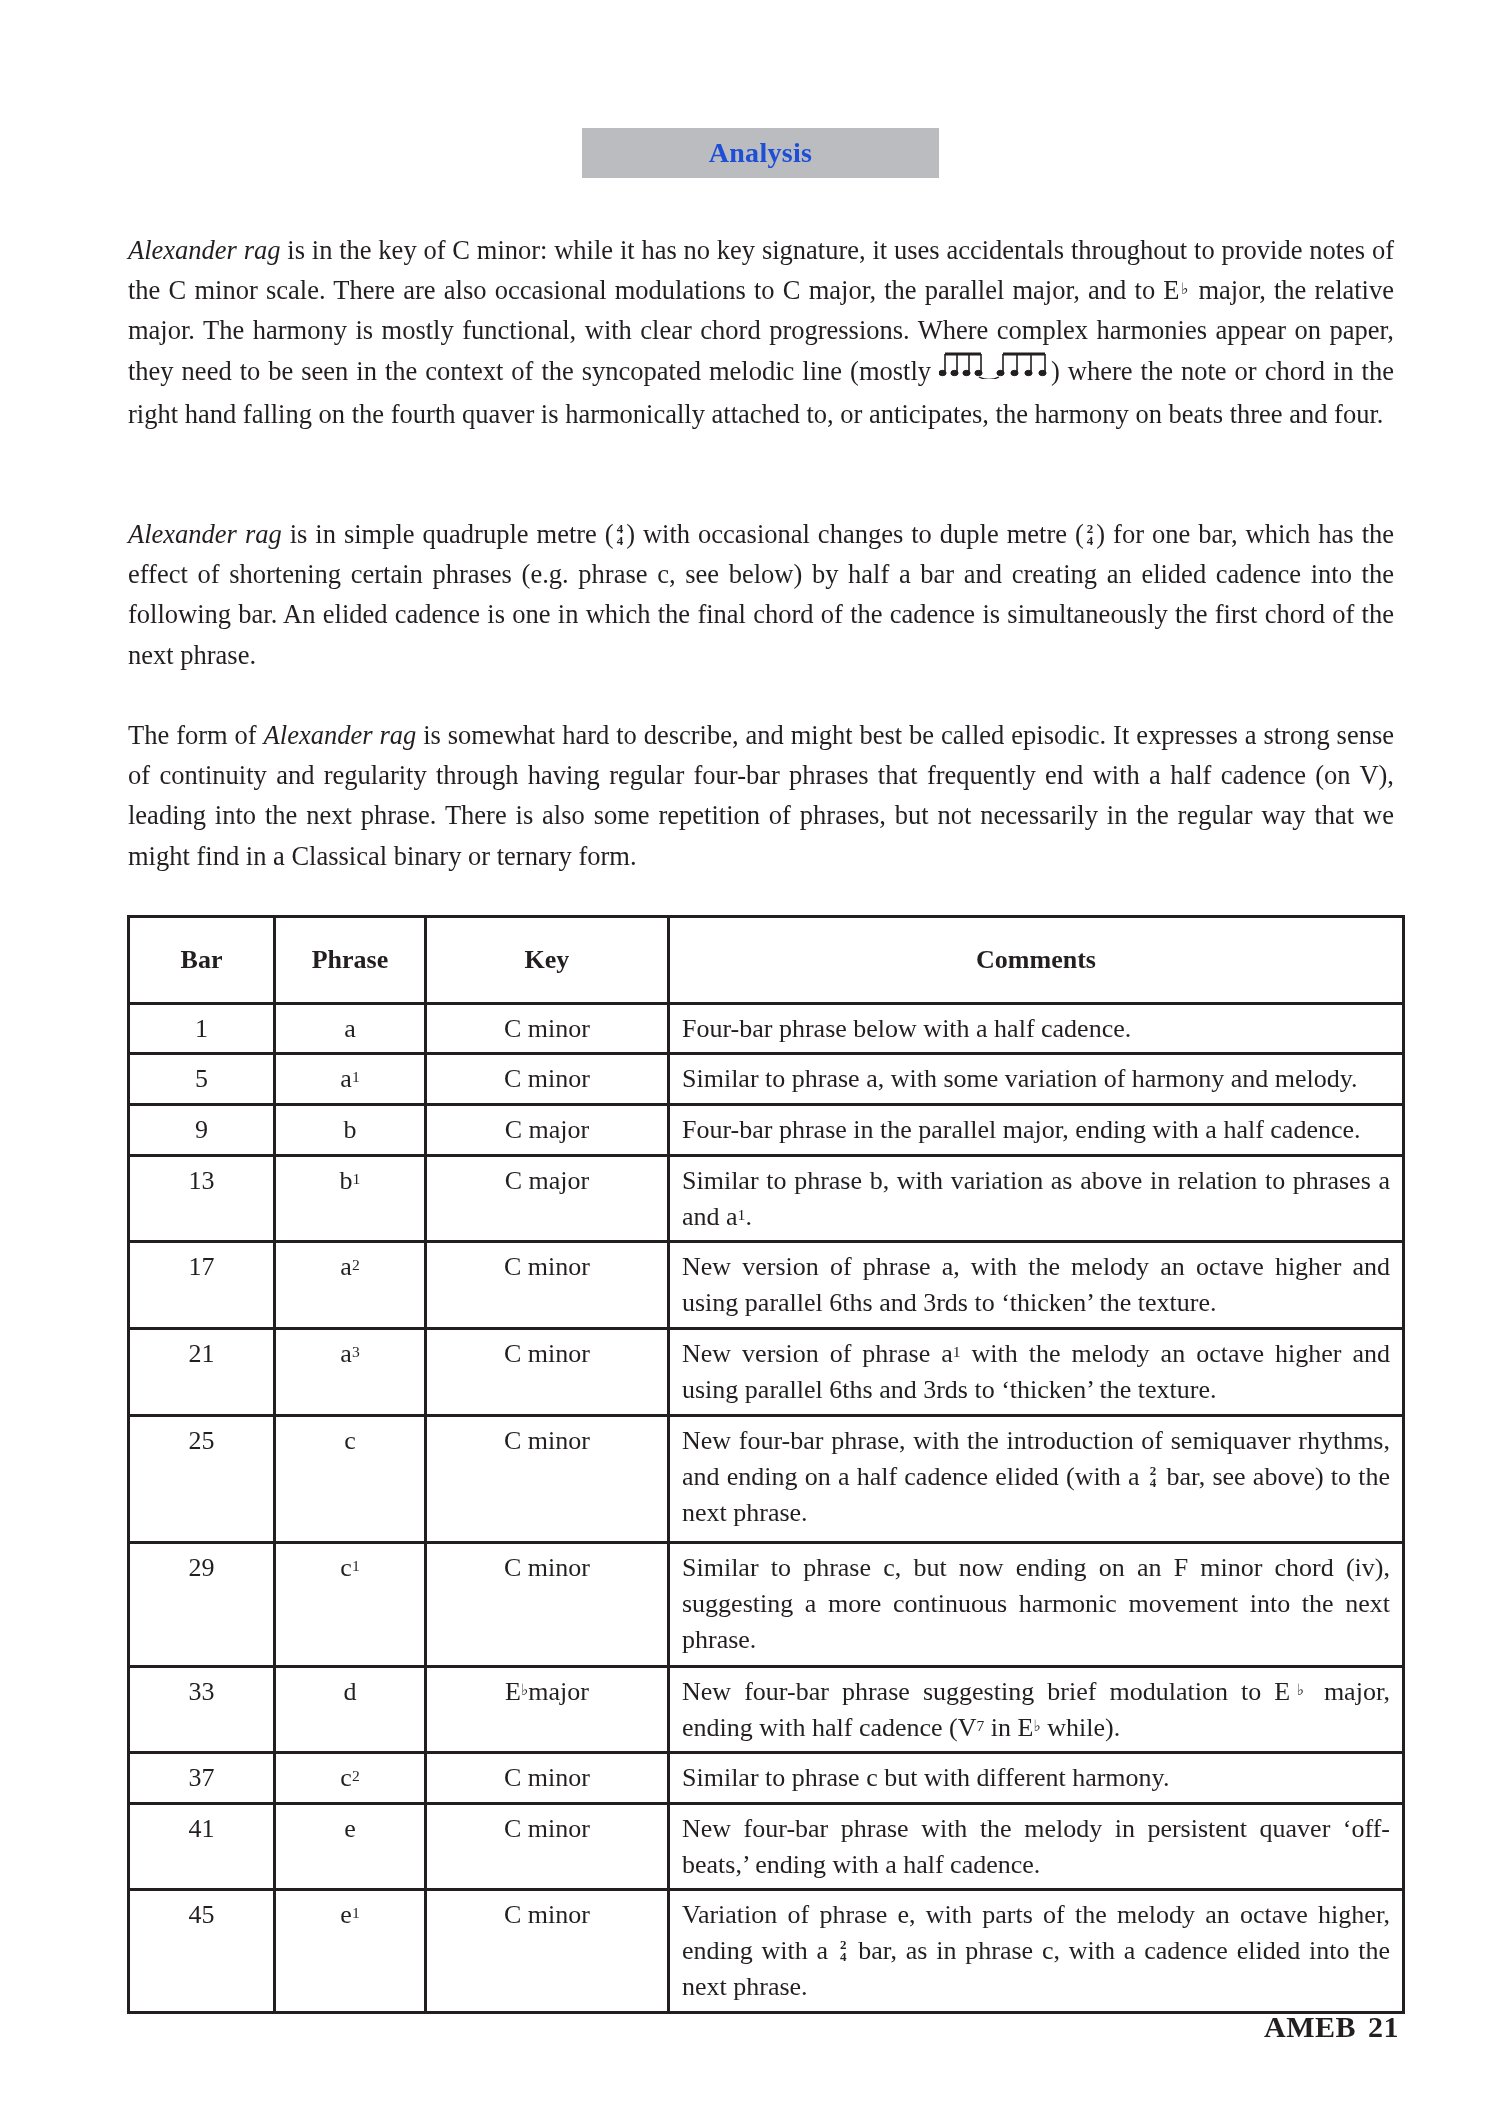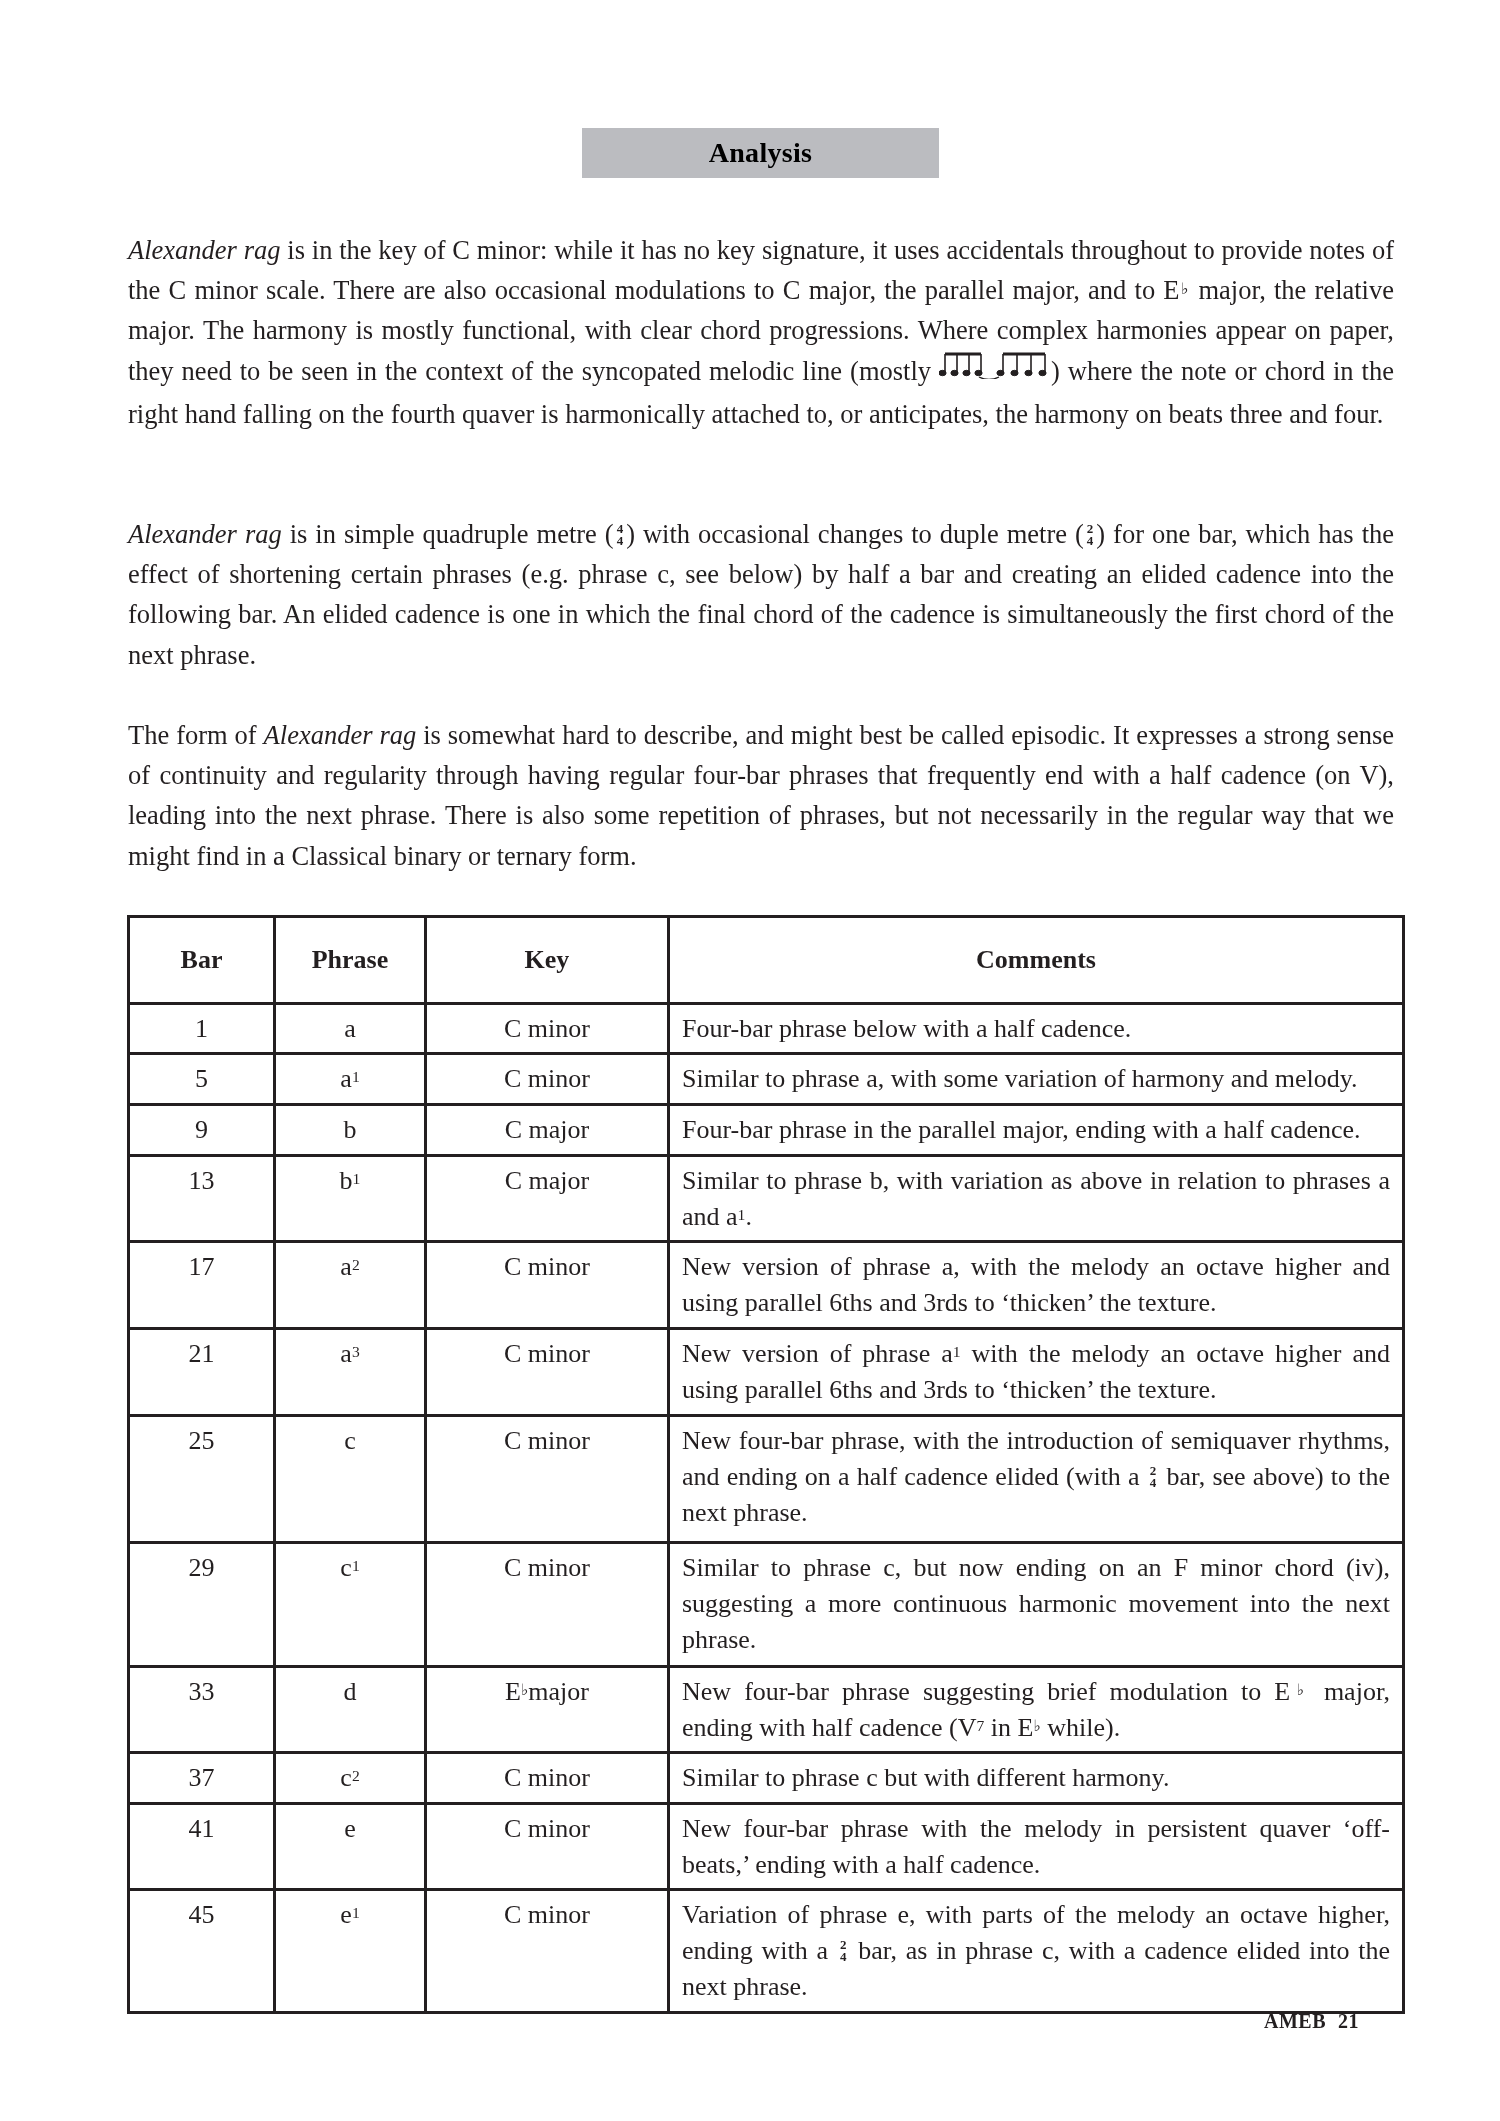--- a/index.html
+++ b/index.html
@@ -1,41 +1,41 @@
 <!DOCTYPE html>
 <html><head>
 <meta charset="utf-8">
 <style>
   html, body { margin: 0; padding: 0; background: #ffffff; }
   body { width: 1500px; height: 2121px; position: relative; overflow: hidden;
          font-family: "Liberation Serif", "DejaVu Serif", serif; color: #231f20; }
   .title-box { position: absolute; left: 582px; top: 128px; width: 357px; height: 50px;
                background: #bbbcc0; display: flex; align-items: center; justify-content: center; }
-  .title-box span { color: #000000; font-weight: bold; font-size: 28px; letter-spacing: 0.3px; }
+  .title-box span { color: #1d4ed8; font-weight: bold; font-size: 28px; letter-spacing: 0.3px; }
   .para { position: absolute; left: 128px; width: 1266px; font-size: 26.5px; line-height: 40.2px;
           text-align: justify; margin: 0; }
   .para em { font-style: italic; }
   .p1 { top: 230px; }
   .p2 { top: 514px; }
   .p3 { top: 715px; }
   sup { font-size: 60%; line-height: 0; position: relative; top: -0.35em; vertical-align: baseline; }
   .frac { display: inline-flex; flex-direction: column; align-items: center; font-size: 13px;
           font-weight: bold; line-height: 12px; vertical-align: middle; margin: 0 3px; position: relative; top: -2px; }
   .rhythm { display: inline-block; vertical-align: middle; position: relative; top: -3px; }
   table.analysis { position: absolute; left: 127px; top: 915px; width: 1278px; border-collapse: collapse;
                    font-size: 26px; }
   table.analysis td, table.analysis th { border: 3px solid #231f20; vertical-align: top;
                    line-height: 36px; padding: 6px 12px 5px 12px; }
   table.analysis th { font-weight: bold; text-align: center; vertical-align: middle; height: 52px; padding: 16px; }
   .c-bar { width: 111px; text-align: center; }
   .c-phrase { width: 116px; text-align: center; }
   .c-key { width: 208px; text-align: center; }
   .c-comment { text-align: justify; }
   td.c-bar, td.c-phrase, td.c-key { padding-left: 0; padding-right: 0; }
-  .footer { position: absolute; left: 1264px; top: 2010px; font-size: 20px; font-weight: bold; letter-spacing: 0.5px; text-align: center; }
+  .footer { position: absolute; left: 1264px; top: 2010px; font-size: 30px; font-weight: bold; letter-spacing: 0.5px; text-align: center; }
   .footer .num { margin-left: 12px; }
 </style>
 </head>
 <body>
 
 <div class="title-box">
   <span>Analysis</span>
 </div>
 
 <p class="para p1"><em>Alexander rag</em><span> is in the key of C minor: while it has no key signature, it uses accidentals throughout to provide notes of the C minor scale. There are also occasional modulations to C major, the parallel major, and to E</span><sup>♭</sup><span> major, the relative major. The harmony is mostly functional, with clear chord progressions. Where complex harmonies appear on paper, they need to be seen in the context of the syncopated melodic line (mostly </span><span class="rhythm"><svg width="112" height="28" viewBox="0 0 112 28">

